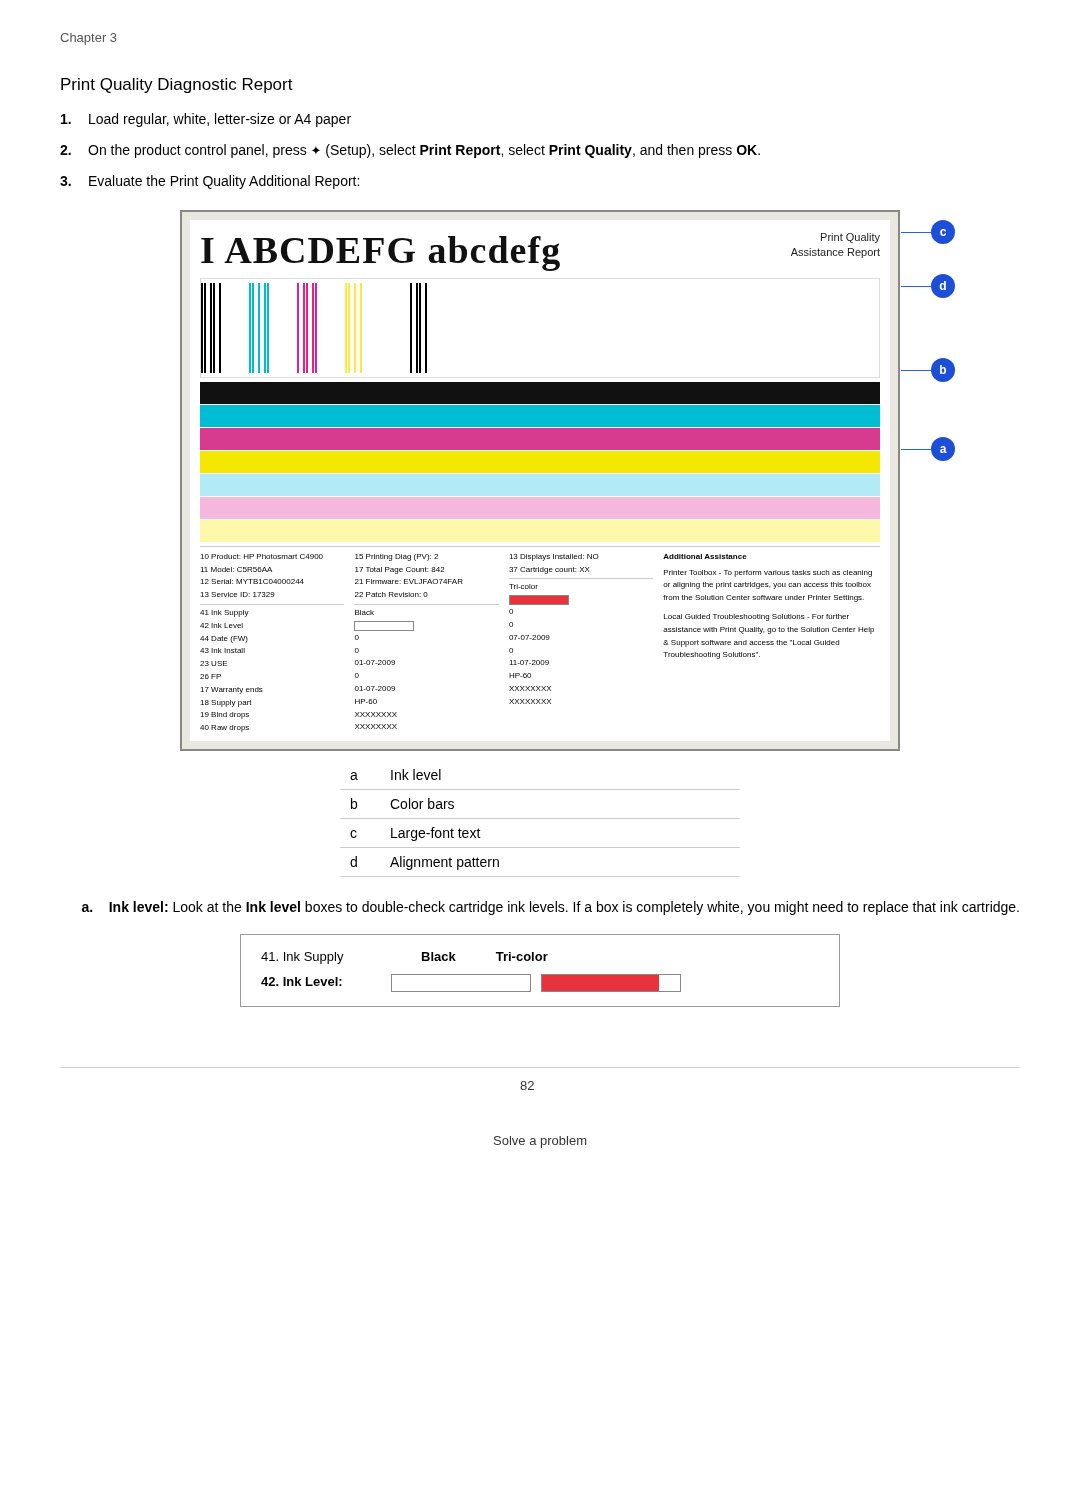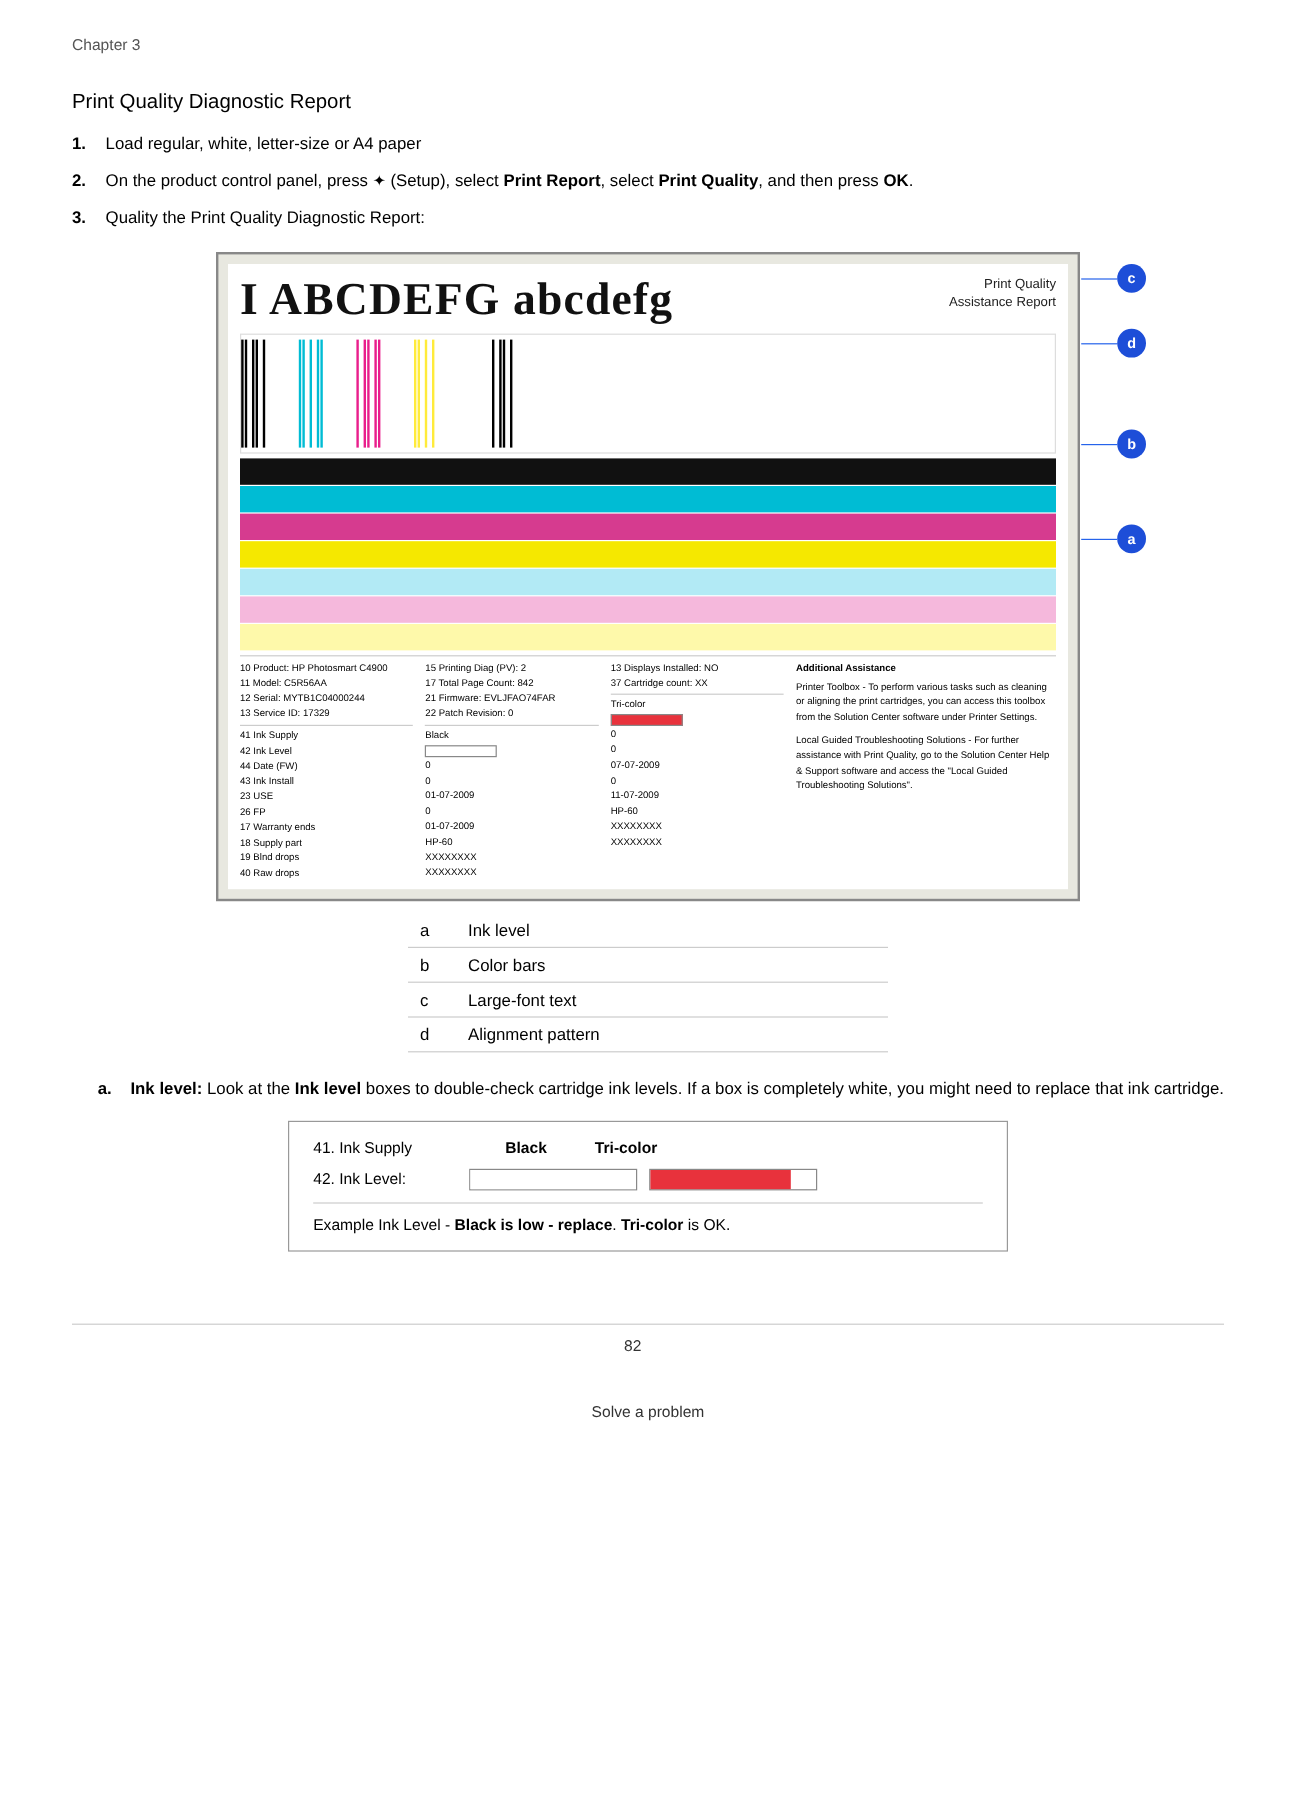--- a/index.html
+++ b/index.html
@@ -168,23 +168,23 @@
       font-size: 13px;
     }
 
     .ink-col-label {
       font-weight: bold;
       font-size: 13px;
     }
 
     .ink-row {
       display: flex;
-      align-items: center;
       gap: 10px;
       font-size: 13px;
+      font-weight: bold;
     }
 
     .ink-row-label {
       min-width: 120px;
       font-size: 13px;
     }
 
     .ink-bar-container {
       width: 140px;
       height: 18px;
@@ -312,21 +312,21 @@
     <span class="content">Load regular, white, letter-size or A4 paper</span>
   </li>
   <li>
     <span class="num bold">2.</span>
     <span class="content">
       On the product control panel, press <span style="font-size:13px;">✦</span> (Setup), select <strong>Print Report</strong>, select <strong>Print Quality</strong>, and then press <strong>OK</strong>.
     </span>
   </li>
   <li>
     <span class="num bold">3.</span>
-    <span class="content">Quality the Print Quality Diagnostic Report:</span>
+    <span class="content">Evaluate the Print Quality Additional Report:</span>
   </li>
 </ol>
 
 <div class="report-wrapper">
   <div class="report-image-sim">
     <div class="report-white-inner">
 
       <div class="report-header">
         <div class="report-large-text">I ABCDEFG abcdefg</div>
         <div class="report-title-block">
@@ -517,21 +517,18 @@
   </div>
   <div class="ink-row">
     <div class="ink-row-label">42. Ink Level:</div>
     <div class="ink-bar-container">
       <div class="ink-bar-empty" style="width:100%;"></div>
     </div>
     <div class="ink-bar-container">
       <div class="ink-bar-fill" style="width:85%;"></div>
     </div>
   </div>
-  <div class="example-text">
-    <span>Example Ink Level - </span><strong>Black is low - replace</strong><span>. </span><strong>Tri-color</strong><span>  is OK.</span>
-  </div>
 </div>
 
 <div class="footer-area" style="margin-top:60px;flex-direction:column;">
   <span class="page-num">82</span>
   <span class="page-label">Solve a problem</span>
 </div>
 
 </body></html>

